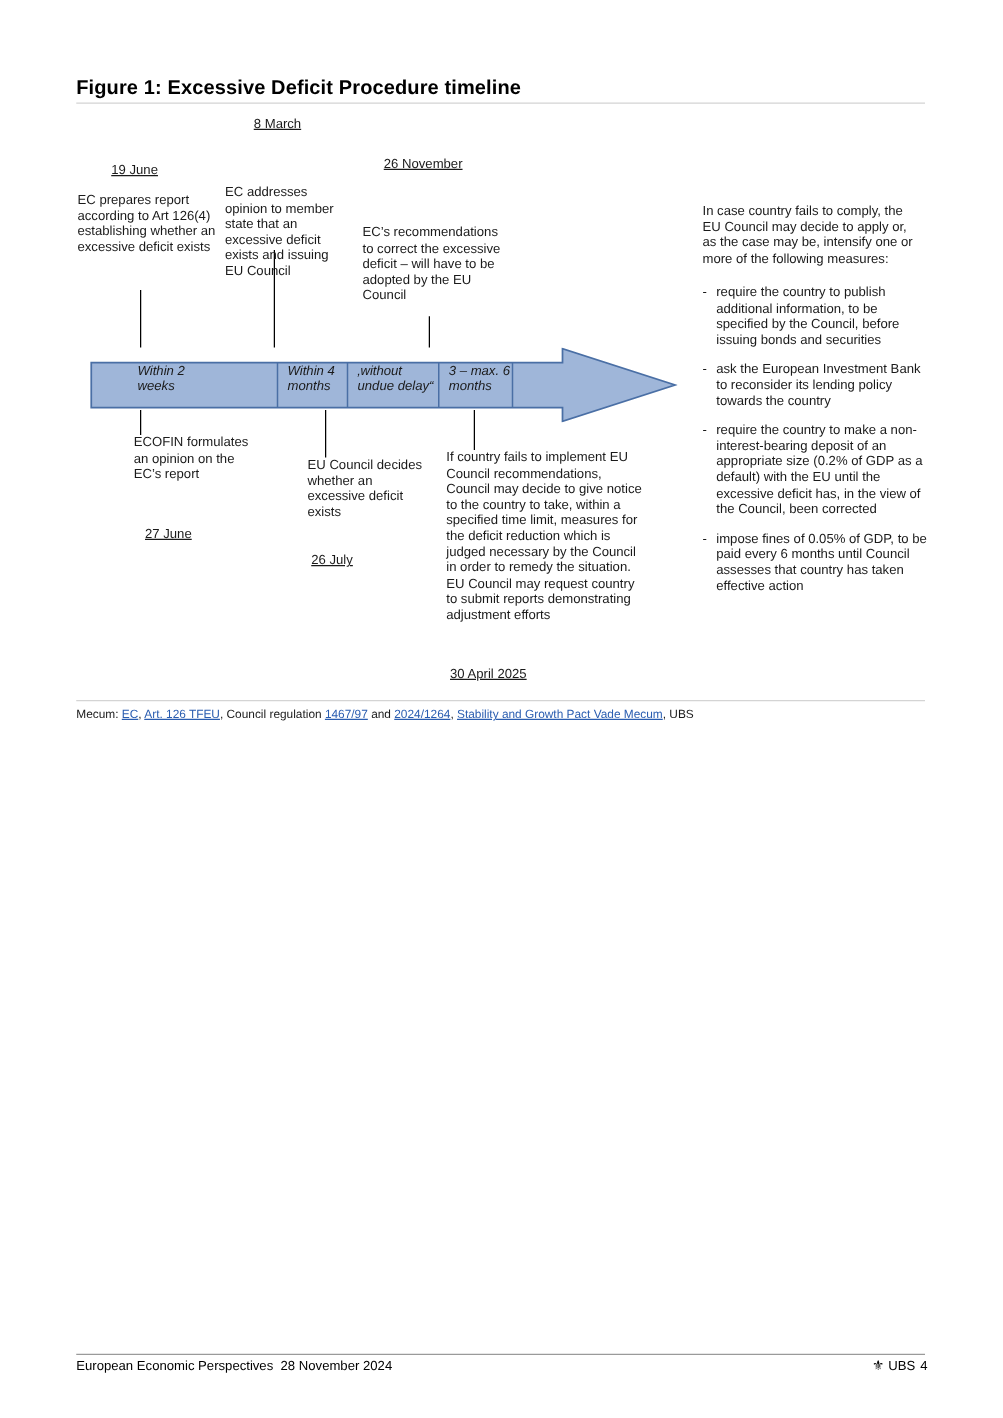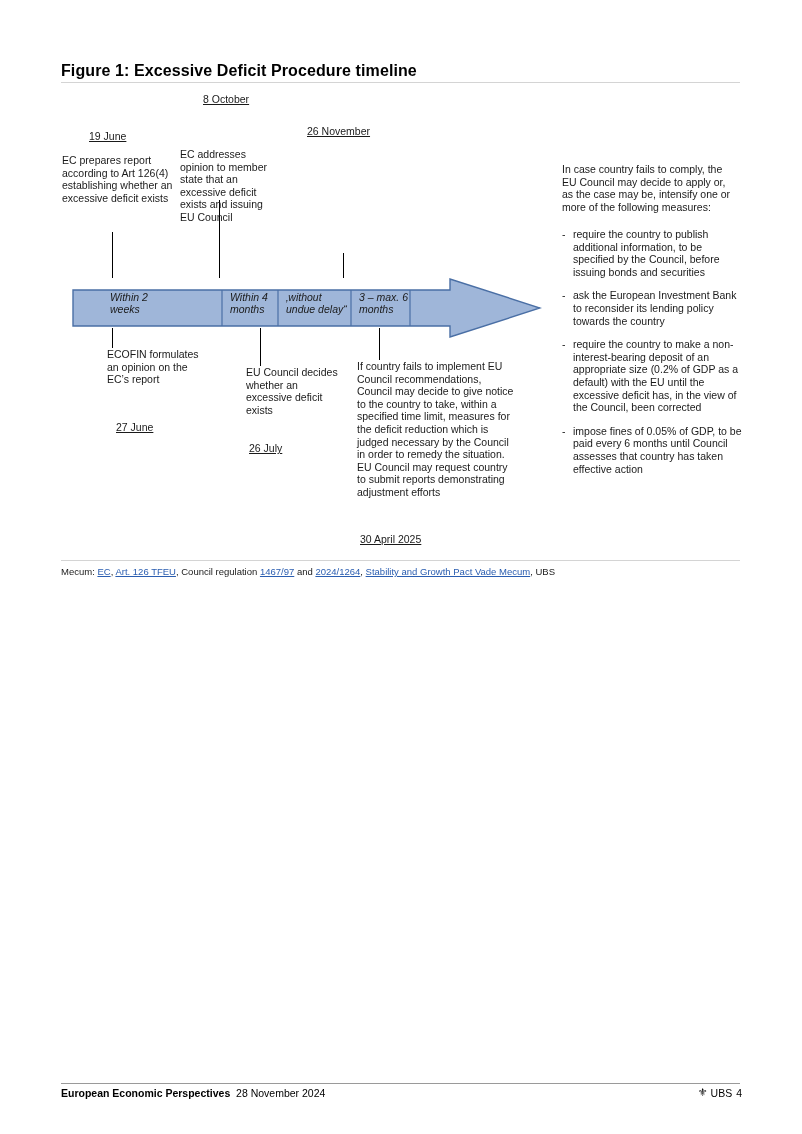--- a/index.html
+++ b/index.html
@@ -72,21 +72,21 @@
   .source{
     position:absolute;left:61px;top:566px;font-size:9.5px;color:#1a1a1a;
   }
   .source a{color:#2a5db0;text-decoration:underline;}
 
   
   .rule-foot{
     position:absolute;left:61px;top:1083px;width:679px;height:1px;background:#9a9a9a;
   }
   .foot-left{position:absolute;left:61px;top:1087px;font-size:10.5px;}
-  .foot-left b{font-weight:bold;margin-top:32px;}
+  .foot-left b{font-weight:normal;margin-top:32px;}
   .foot-right{position:absolute;right:60px;top:1086px;font-size:10.5px;display:flex;align-items:center;gap:4px;}
   .ubs-keys{font-size:11px;letter-spacing:-1px;}
 </style>
 </head>
 <body>
 
 <div class="page">
 
   <div class="fig-title">Figure 1: Excessive Deficit Procedure timeline</div>
   <div class="rule-top"></div>
@@ -114,24 +114,25 @@
   <div class="seg-label seg2" style="white-space:pre-line;">Within 4
 months</div>
   <div class="seg-label seg3" style="white-space:pre-line;">‚without
 undue delay“</div>
   <div class="seg-label seg4" style="white-space:pre-line;">3 – max. 6
 months</div>
 
   <div class="date d-19june">19 June</div>
   <div class="blk b-ec-prepares">EC prepares report according to Art 126(4) establishing whether an excessive deficit exists</div>
 
-  <div class="date d-8july">8 October</div>
+  <div class="date d-8july">8 March</div>
   <div class="blk b-ec-addresses">EC addresses opinion to member state that an excessive deficit exists and issuing EU Council</div>
 
   <div class="date d-26nov">26 November</div>
+  <div class="blk b-ec-recom">EC’s recommendations to correct the excessive deficit – will have to be adopted by the EU Council</div>
 
   <div class="blk b-ecofin">ECOFIN formulates an opinion on the EC’s report</div>
   <div class="date d-27june">27 June</div>
 
   <div class="blk b-eucouncil">EU Council decides whether an excessive deficit exists</div>
   <div class="date d-26july">26 July</div>
 
   <div class="blk b-ifcountry">If country fails to implement EU Council recommendations, Council may decide to give notice to the country to take, within a specified time limit, measures for the deficit reduction which is judged necessary by the Council in order to remedy the situation. EU Council may request country to submit reports demonstrating adjustment efforts</div>
   <div class="date d-30apr">30 April 2025</div>
 

